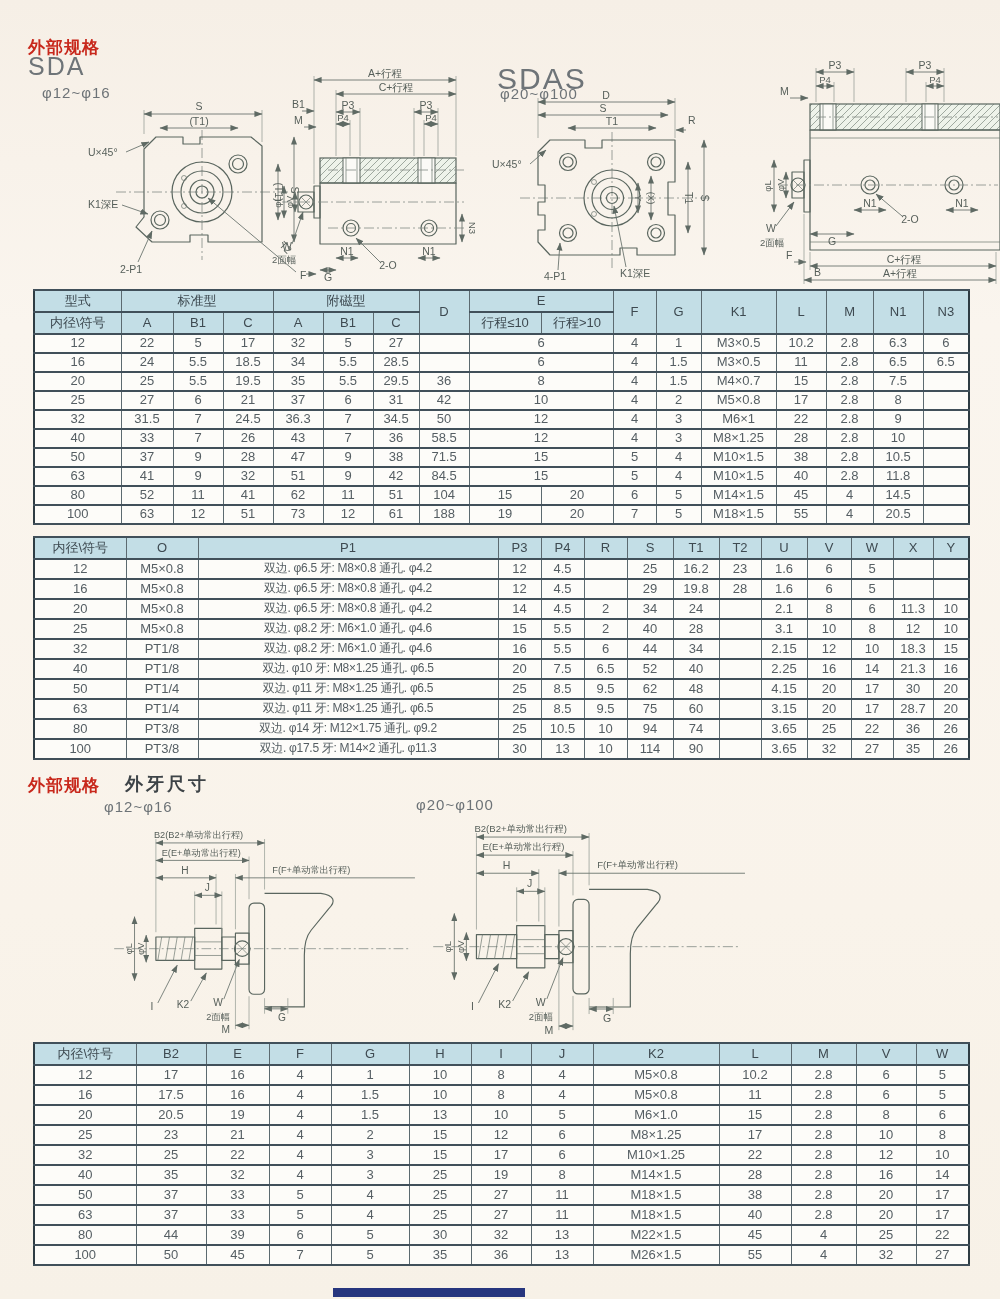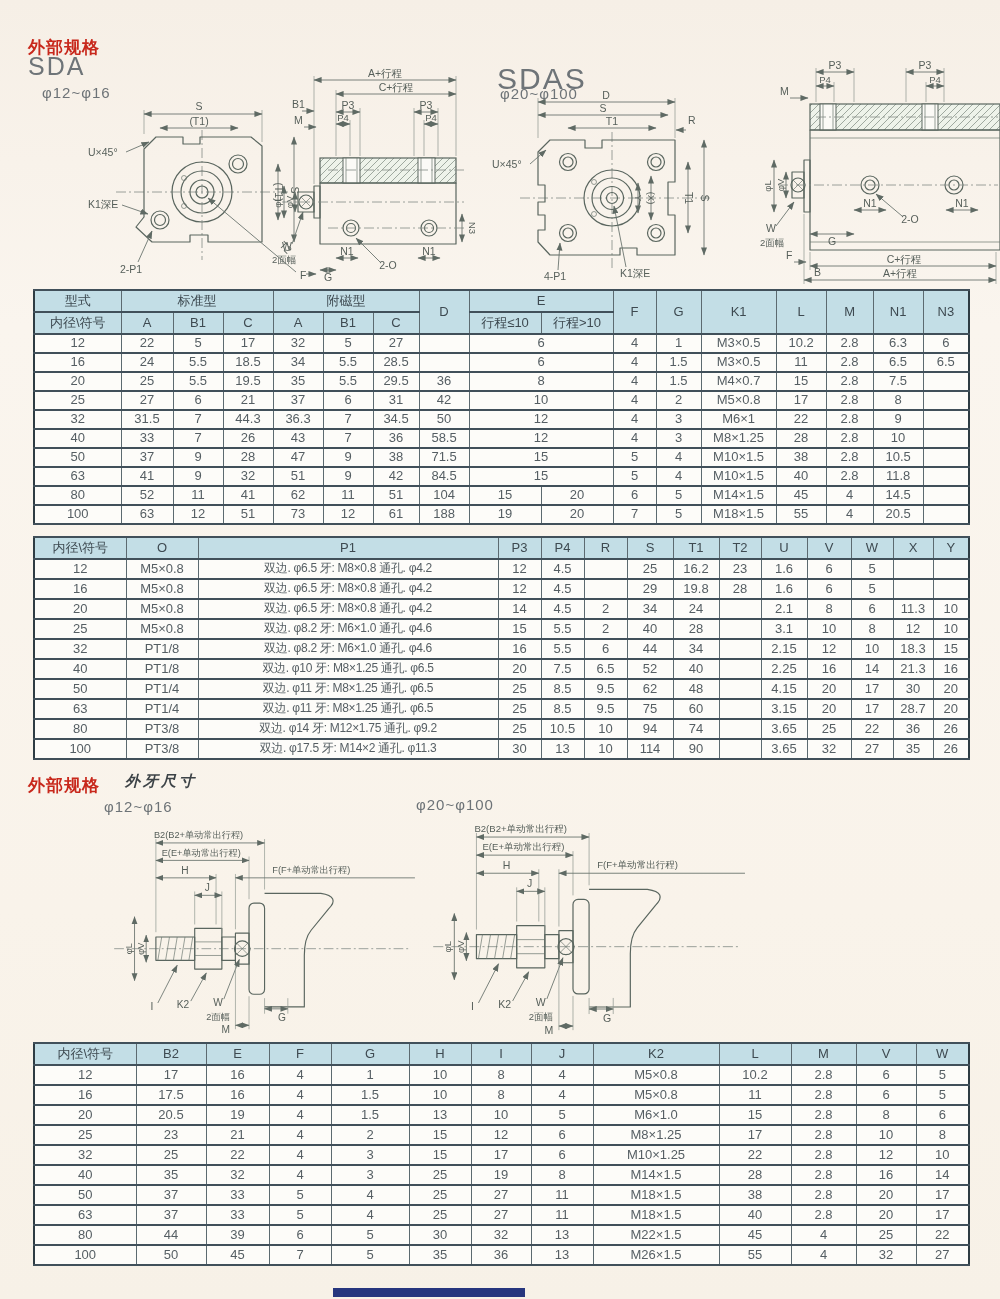--- a/index.html
+++ b/index.html
@@ -1,20 +1,20 @@
 <!DOCTYPE html>
 <html><head>
 <meta charset="utf-8">
 <style>
   html,body{margin:0;padding:0;background:#e8e4dc;}
   .page{position:relative;width:1000px;height:1299px;overflow:hidden;
     background:linear-gradient(180deg,#f6efe6 0%,#faf5ee 25%,#f9f3ea 70%,#f7f1e7 100%);
     font-family:"Liberation Sans","DejaVu Sans",sans-serif;}
   .red-title{position:absolute;color:#c8281c;font-weight:bold;font-size:17px;letter-spacing:1px;}
-  .black-title{position:absolute;color:#3d4347;font-weight:bold;font-size:15px;letter-spacing:3px;font-style:italic;}
+  .black-title{position:absolute;color:#3d4347;font-weight:bold;font-size:18px;letter-spacing:3px;}
   .model-title{position:absolute;color:#6e7478;font-size:25px;letter-spacing:2px;}
   .model-title.small{font-size:30px;}
   .range{position:absolute;color:#6d7377;font-size:15px;letter-spacing:1px;}
   table.spec{position:absolute;border-collapse:collapse;table-layout:fixed;background:#fdfcf9;border:2px solid #2e3c43;}
   .spec th{background:#c3dee6;color:#3e4a51;font-weight:normal;font-size:13px;}
   .spec th,.spec td{border:1px solid #5c6a70;border-top:2px solid #41505 7;padding:1px 2px;line-height:1.1;}
   .spec th,.spec td{border-top:2px solid #41505a;border-bottom:2px solid #41505a;}
   .spec td{color:#555e63;font-size:13px;text-align:center;height:15px;}
   .spec th{height:18px;}
   .t2 td,.t3 td{height:16px;}
@@ -378,21 +378,21 @@
           <td>M5×0.8</td>
           <td>17</td>
           <td>2.8</td>
           <td>8</td>
           <td></td>
         </tr>
         <tr>
           <td>32</td>
           <td>31.5</td>
           <td>7</td>
-          <td>44.3</td>
+          <td>24.5</td>
           <td>36.3</td>
           <td>7</td>
           <td>34.5</td>
           <td>50</td>
           <td colspan="2">12</td>
           <td>4</td>
           <td>3</td>
           <td>M6×1</td>
           <td>22</td>
           <td>2.8</td>

